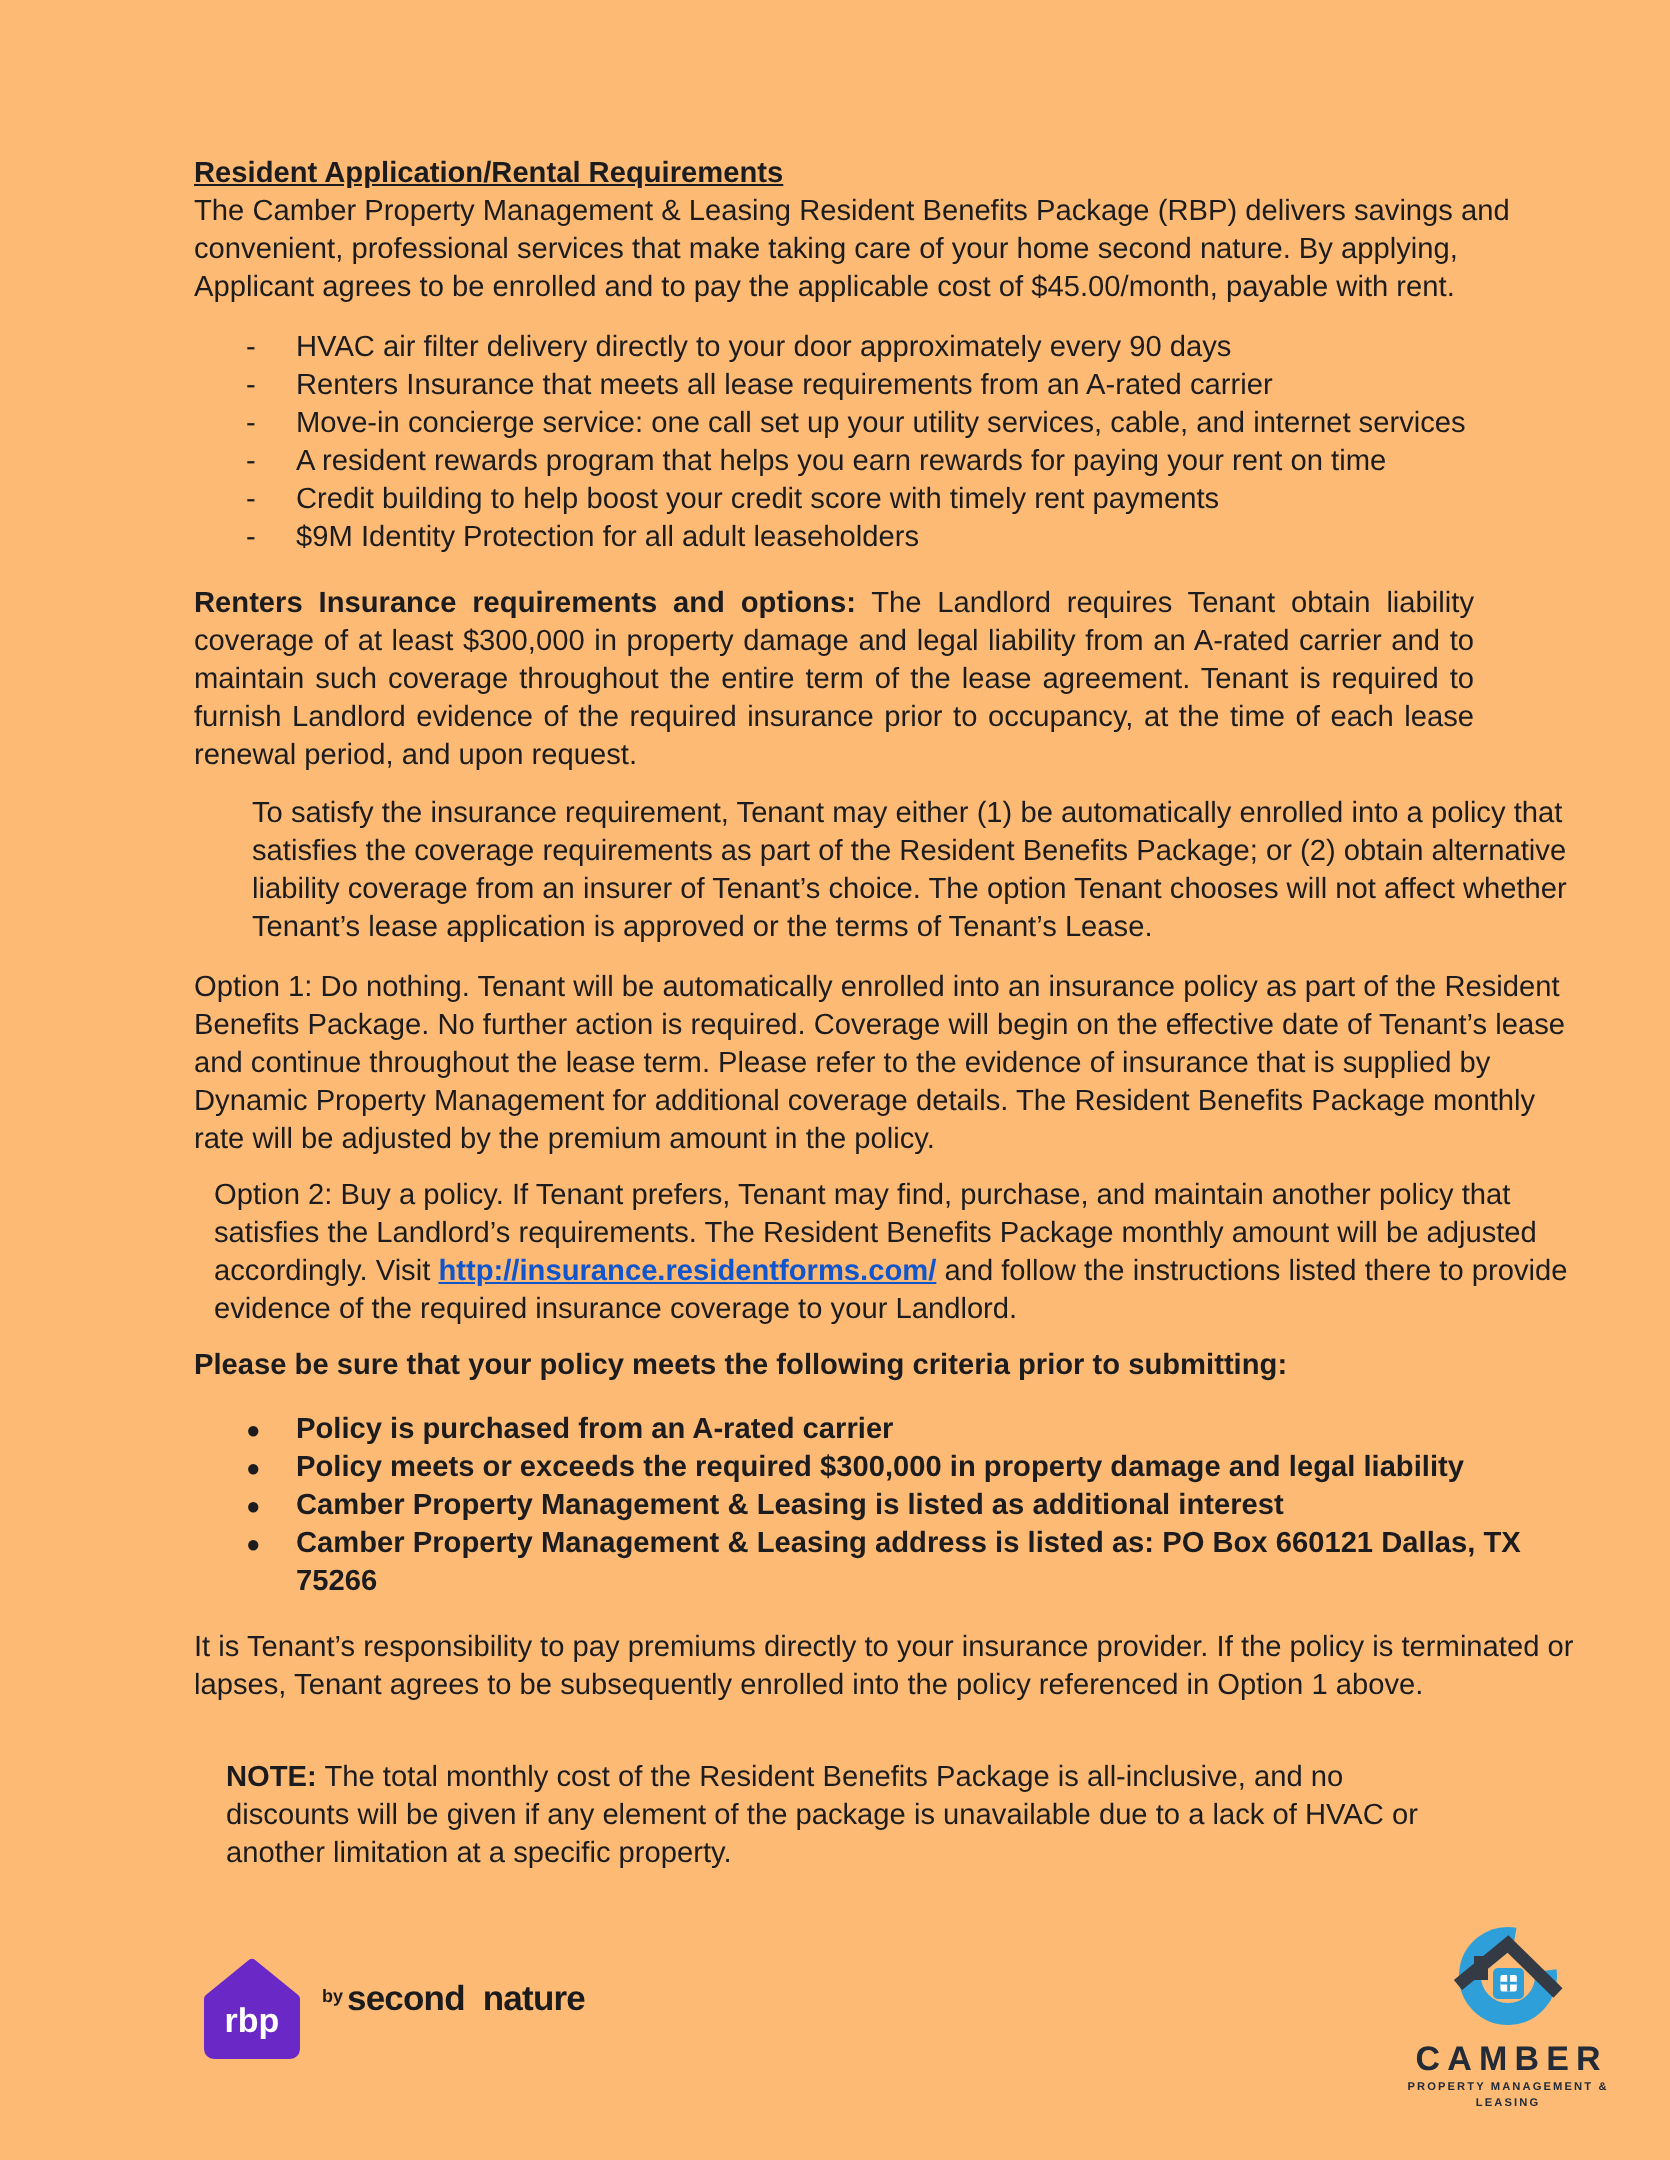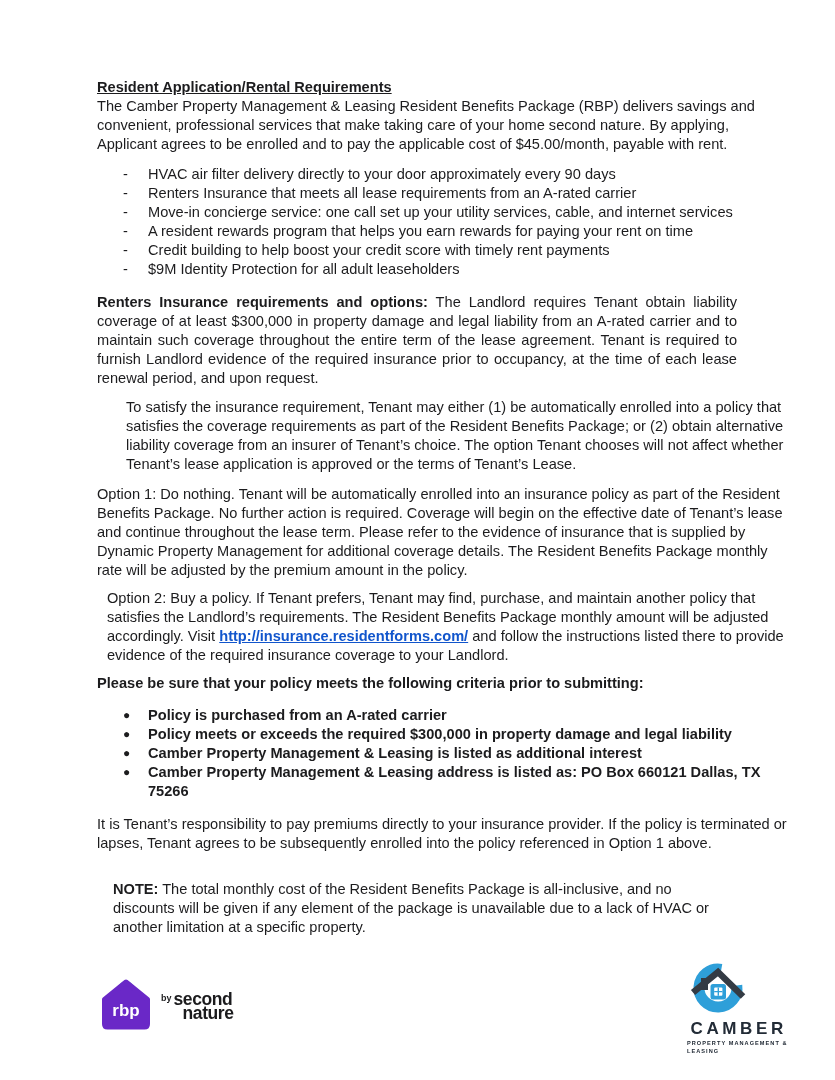--- a/index.html
+++ b/index.html
@@ -1,19 +1,19 @@
 <!DOCTYPE html>
 <html><head>
 <meta charset="utf-8">
 <style>
   html,body{margin:0;padding:0;background:#e8e8e8;}
   .page{
     position:relative;
     width:835px;height:1080px;
-    background:#ffffff;
+    background:#fdba74;
     margin:0 auto;
     font-family:"Liberation Sans", sans-serif;
     color:#1c1c1e;
     overflow:hidden;
   }
   .content{
     position:absolute;left:97px;top:78px;width:692px;
     font-size:14.6px;line-height:19px;
   }
   p{margin:0;}
@@ -34,24 +34,24 @@
   .bullet-list .row{display:flex;}
   .bullet-list .marker-cell{font-size:12px;line-height:19px;}
   .p-resp{margin-top:14px;}
   .note-block{margin-top:27px;margin-left:16px;width:612px;}
   .note-lead{font-weight:bold;}
 
   
   .rbp-logo{position:absolute;left:98px;top:976px;display:flex;}
   .sn-text{margin-left:7px;display:flex;align-items:flex-start;padding-top:16px;}
   .sn-by{font-size:9px;font-weight:bold;color:#1b1b1d;margin-right:2px;margin-top:1px;}
-  .sn-lines{display:flex;flex-direction:column;font-weight:bold;font-size:17.5px;line-height:14px;color:#1b1b1d;letter-spacing:-0.4px;}
+  .sn-lines{display:flex;flex-direction:row;font-weight:bold;font-size:17.5px;line-height:14px;color:#1b1b1d;letter-spacing:-0.4px;}
   .sn-line2{margin-left:9px;}
 
-  .camber-logo{position:absolute;left:687px;top:958px;width:134px;text-align:left;}
+  .camber-logo{position:absolute;left:687px;top:958px;width:134px;text-align:center;}
   .camber-name{font-weight:bold;font-size:17px;letter-spacing:3.6px;color:#222B36;line-height:18px;margin-top:1px;text-indent:3.6px;}
   .camber-tagline{font-weight:bold;font-size:5.6px;letter-spacing:1.05px;color:#222B36;line-height:8px;margin-top:1px;}
 </style>
 </head>
 <body>
 
 <div class="page">
   <div class="content">
 
     <p class="doc-title">Resident Application/Rental Requirements</p>

